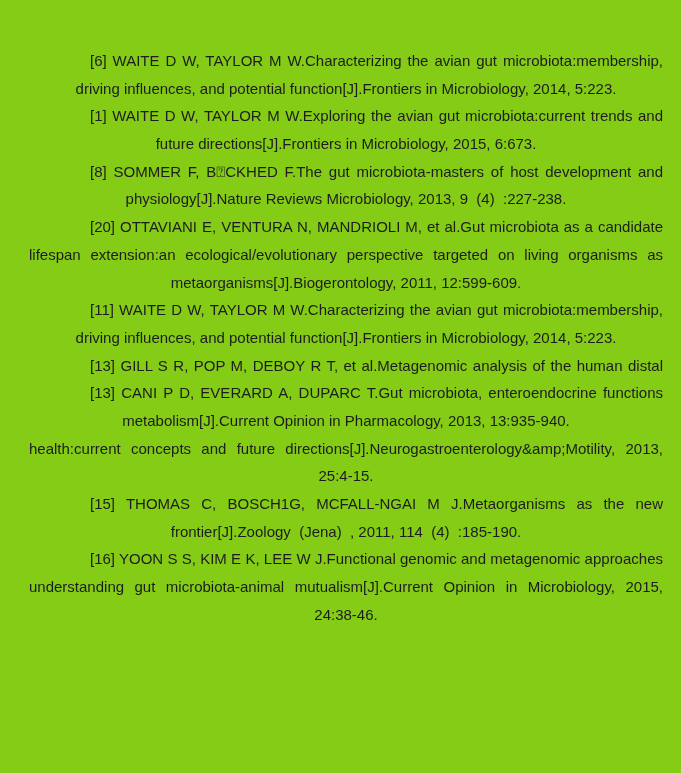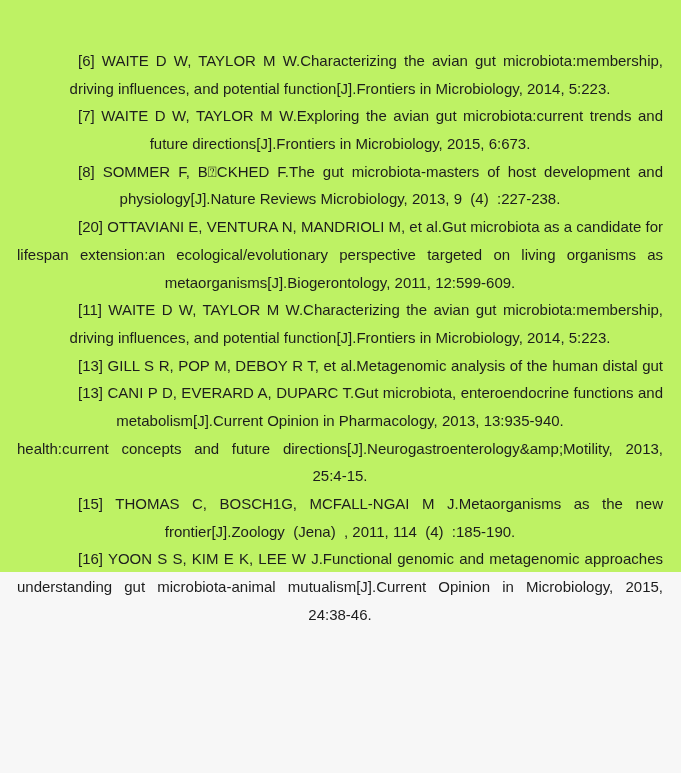--- a/index.html
+++ b/index.html
@@ -8,23 +8,23 @@
   }
   body {
     width: 681px;
     height: 773px;
     background: #f7f7f7;
     overflow: hidden;
   }
   .page {
     box-sizing: border-box;
     width: 681px;
-    height: 572px;
-    background: #bef264;
-    padding: 47px 18px 0 17px;
+    height: 773px;
+    background: #84cc16;
+    padding: 47px 18px 0 29px;
     font-family: "Liberation Sans", "DejaVu Sans", sans-serif;
     color: #1d1d1d;
   }
   .refs {
     width: 100%;
   }
   .ref {
     margin: 0;
     padding: 0;
   }
@@ -47,21 +47,21 @@
 </head>
 <body>
 
 <div class="page">
   <div class="refs" id="refs">
       <div class="ref">
         <div class="line first just">[6] WAITE D W, TAYLOR M W.Characterizing the avian gut microbiota:membership,</div>
         <div class="line">driving influences, and potential function[J].Frontiers in Microbiology, 2014, 5:223.</div>
       </div>
       <div class="ref">
-        <div class="line first just">[7] WAITE D W, TAYLOR M W.Exploring the avian gut microbiota:current trends and</div>
+        <div class="line first just">[1] WAITE D W, TAYLOR M W.Exploring the avian gut microbiota:current trends and</div>
         <div class="line">future directions[J].Frontiers in Microbiology, 2015, 6:673.</div>
       </div>
       <div class="ref">
         <div class="line first just">[8] SOMMER F, B⍰CKHED F.The gut microbiota-masters of host development and</div>
         <div class="line">physiology[J].Nature Reviews Microbiology, 2013, 9  (4)  :227-238.</div>
       </div>
       <div class="ref">
         <div class="line first just">[20] OTTAVIANI E, VENTURA N, MANDRIOLI M, et al.Gut microbiota as a candidate for</div>
         <div class="line just">lifespan extension:an ecological/evolutionary perspective targeted on living organisms as</div>
         <div class="line">metaorganisms[J].Biogerontology, 2011, 12:599-609.</div>

